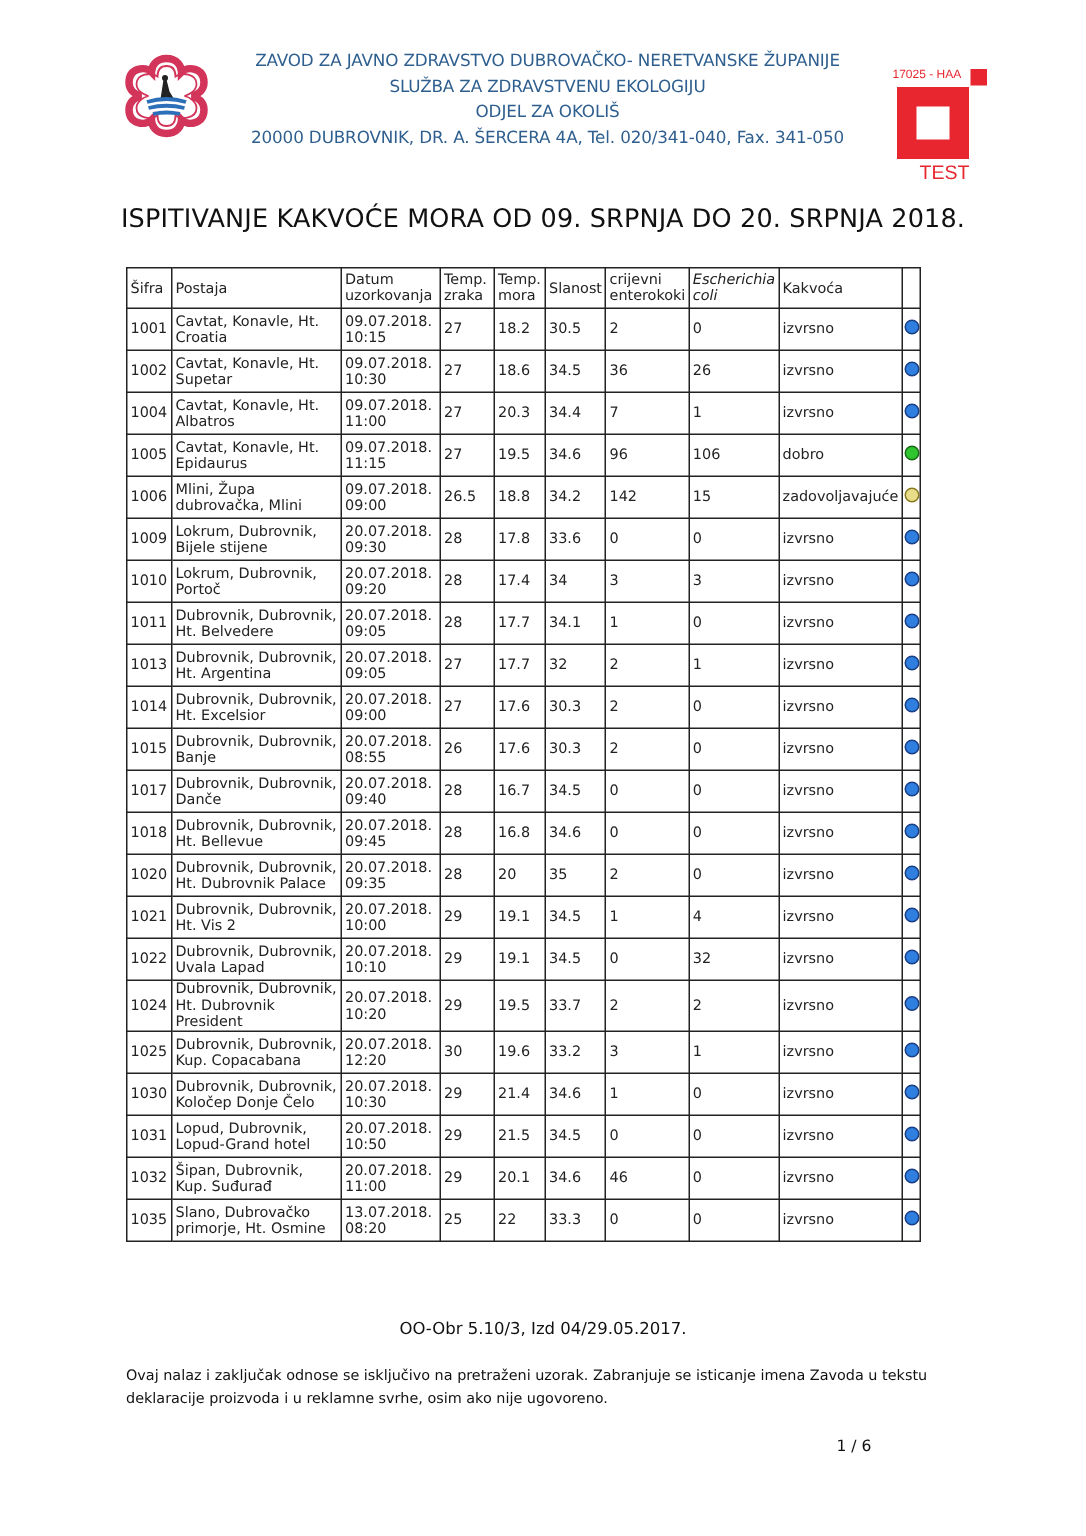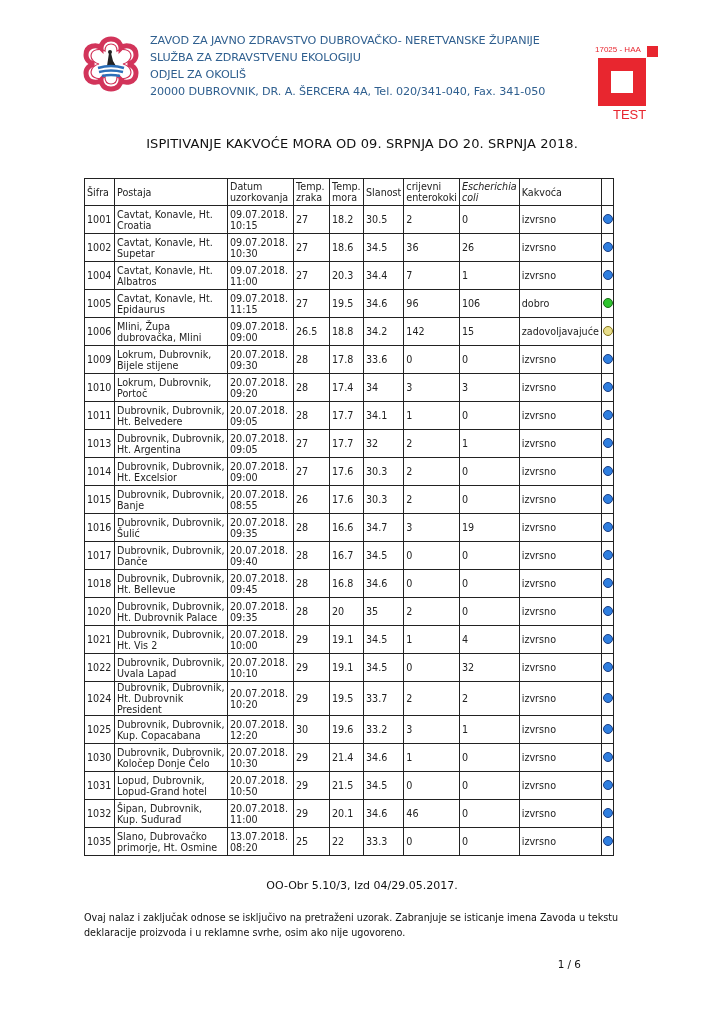--- a/index.html
+++ b/index.html
@@ -1,20 +1,20 @@
 <!DOCTYPE html>
 <html><head>
 <meta charset="utf-8">
 <style>
   html, body { margin:0; padding:0; background:#fff; }
   body { width:724px; height:1024px; position:relative; overflow:hidden; font-family:"Liberation Sans", sans-serif; color:#111; }
-  .header-text { position:absolute; left:150px; top:32px; width:430px; color:#2f5f8f; font-family:"DejaVu Sans", sans-serif; font-size:11.2px; line-height:17px; letter-spacing:-0.1px; }
+  .header-text { position:absolute; left:150px; top:32px; width:430px; text-align:center; color:#2f5f8f; font-family:"DejaVu Sans", sans-serif; font-size:11.2px; line-height:17px; letter-spacing:-0.1px; }
   .logo { position:absolute; left:80px; top:33px; width:62px; height:62px; }
   .acc { position:absolute; left:595px; top:22px; width:70px; height:80px;margin-top:17px; }
-  .title { position:absolute; left:0; width:724px; top:136px; text-align:center; font-family:"DejaVu Sans", sans-serif; font-size:13px; color:#111; letter-spacing:0.1px; }
+  .title { position:absolute; left:0; width:724px; top:136px; text-align:center; font-family:"DejaVu Sans", sans-serif; font-size:17px; color:#111; letter-spacing:0.1px; }
   table.results { position:absolute; left:84px; top:178px; border-collapse:collapse; font-family:"DejaVu Sans", sans-serif; font-size:9.6px; color:#222; }
   table.results td, table.results th { border:1px solid #222; padding:0 2px; vertical-align:middle; text-align:left; font-weight:normal; line-height:11px; }
   table.results th { height:26px; }
   table.results td { height:27px; }
   .c1 { width:25px; } .c2 { width:108px; } .c3 { width:61px; } .c4 { width:31px; } .c5 { width:29px; }
   .c6 { width:34px; } .c7 { width:46px; } .c8 { width:47px; } .c9 { width:71px; } .c10 { width:8px; padding:0 !important; }
   .dot { display:inline-block; width:8px; height:8px; border-radius:50%; border:1px solid #1b3f85; margin-left:1px; }
   .it { font-style:italic; }
   .form-code { position:absolute; left:0; width:724px; top:879px; text-align:center; font-family:"DejaVu Sans", sans-serif; font-size:11px; color:#111; }
   .disclaimer { position:absolute; left:84px; top:910px; width:560px; font-family:"DejaVu Sans", sans-serif; font-size:9.6px; line-height:15px; color:#111; }
@@ -229,35 +229,20 @@
         </td>
         <td>26</td>
         <td>17.6</td>
         <td>30.3</td>
         <td>2</td>
         <td>0</td>
         <td>izvrsno</td>
         <td class="c10"><span class="dot" style="background: rgb(47, 127, 224);"></span></td>
       </tr>
       <tr>
-        <td>1016</td>
-        <td>Dubrovnik, Dubrovnik, Šulić</td>
-        <td>
-          <div>20.07.2018.</div>
-          <div>09:35</div>
-        </td>
-        <td>28</td>
-        <td>16.6</td>
-        <td>34.7</td>
-        <td>3</td>
-        <td>19</td>
-        <td>izvrsno</td>
-        <td class="c10"><span class="dot" style="background: rgb(47, 127, 224);"></span></td>
-      </tr>
-      <tr>
         <td>1017</td>
         <td>Dubrovnik, Dubrovnik, Danče</td>
         <td>
           <div>20.07.2018.</div>
           <div>09:40</div>
         </td>
         <td>28</td>
         <td>16.7</td>
         <td>34.5</td>
         <td>0</td>

